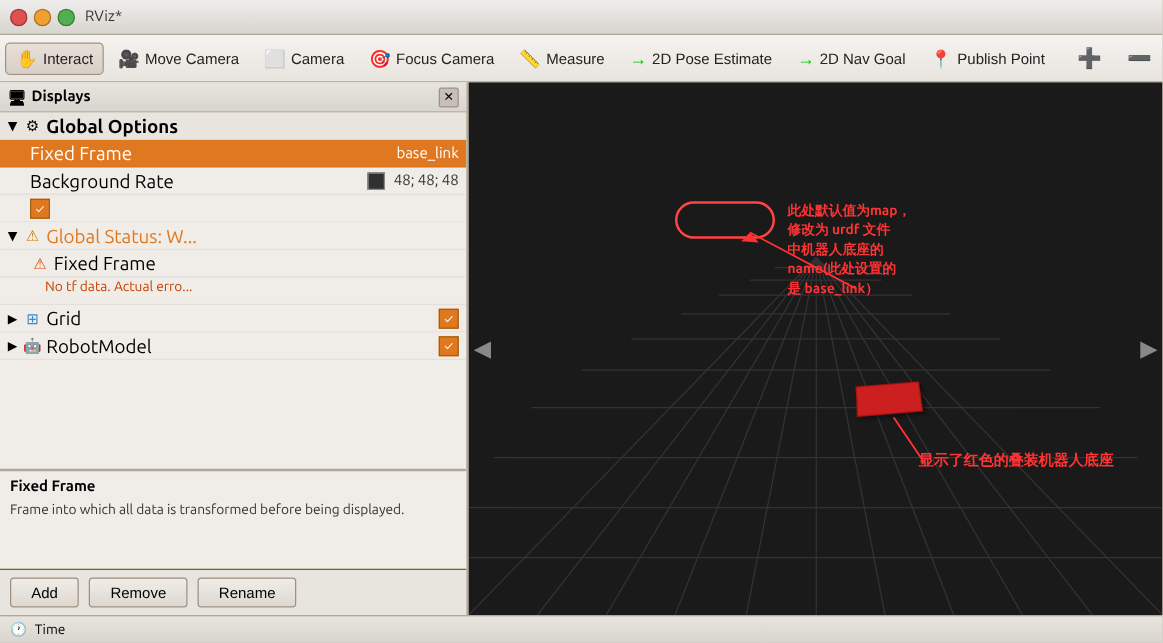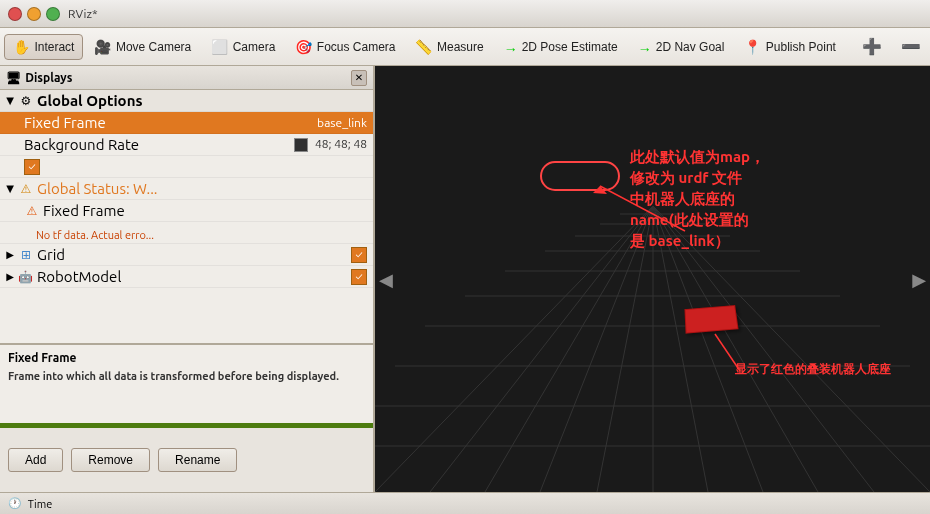--- a/index.html
+++ b/index.html
@@ -165,47 +165,47 @@
       display: inline-flex;
       align-items: center;
       justify-content: center;
       color: white;
       font-size: 10px;
     }
 
     
     .error-row {
       display: flex;
-      align-items: flex-end;
+      align-items: flex-start;
       padding: 2px 4px 2px 36px;
       border-bottom: 1px solid rgba(0,0,0,0.05);
       font-size: 11px;
       color: #c84000;
       min-height: 22px;
     }
 
     
     .status-yellow { color: #d08000; font-weight: bold; }
     .status-orange { color: #e07820; }
 
     
     .info-panel {
       border-top: 2px solid #b0a898;
       background: #f0ede8;
       padding: 6px 8px;
       min-height: 80px;
     }
     .info-title { font-weight: bold; font-size: 12px; margin-bottom: 4px; }
-    .info-desc { font-size: 11px; color: #333; line-height: 1.5; font-weight: bold; }
+    .info-desc { font-size: 11px; color: #333; line-height: 1.5; }
 
     
     .btn-row {
-      border-top: 5px solid #4d7c0f;
+      border-top: 1px solid #4d7c0f;
       background: #e8e4de;
-      padding: 20px 8px;
+      padding: 6px 8px;
       display: flex;
       gap: 8px;
     }
     .action-btn {
       padding: 4px 16px;
       background: linear-gradient(to bottom, #f0ede8, #ddd8d0);
       border: 1px solid #a09080;
       border-radius: 3px;
       font-size: 12px;
       cursor: pointer;
@@ -461,21 +461,21 @@
 
     <div class="robot-box" style="left: 310px; top: 240px;"></div>
 
     <div class="nav-left">◀</div>
     <div class="nav-right">▶</div>
 
     <div class="annotation-overlay">
 
       <div class="circle-annotation" style="left:165px; top:95px; width:80px; height:30px; border-radius:15px;"></div>
 
-      <div class="annotation-text" style="left:255px; top:80px; color:#ff3333; font-size:15px;">
+      <div class="annotation-text" style="left:255px; top:96px; color:#ff3333; font-size:11px;">
         <div>此处默认值为map，</div>
         <div>修改为 urdf 文件</div>
         <div>中机器人底座的</div>
         <div>name(此处设置的</div>
         <div>是 base_link）</div>
       </div>
 
       <svg style="position:absolute;top:0;left:0;width:100%;height:100%;">
         <line x1="310" y1="165" x2="225" y2="120" stroke="#ff3333" stroke-width="1.5"></line>
         <polygon points="225,120 232,128 218,127" fill="#ff3333"></polygon>

